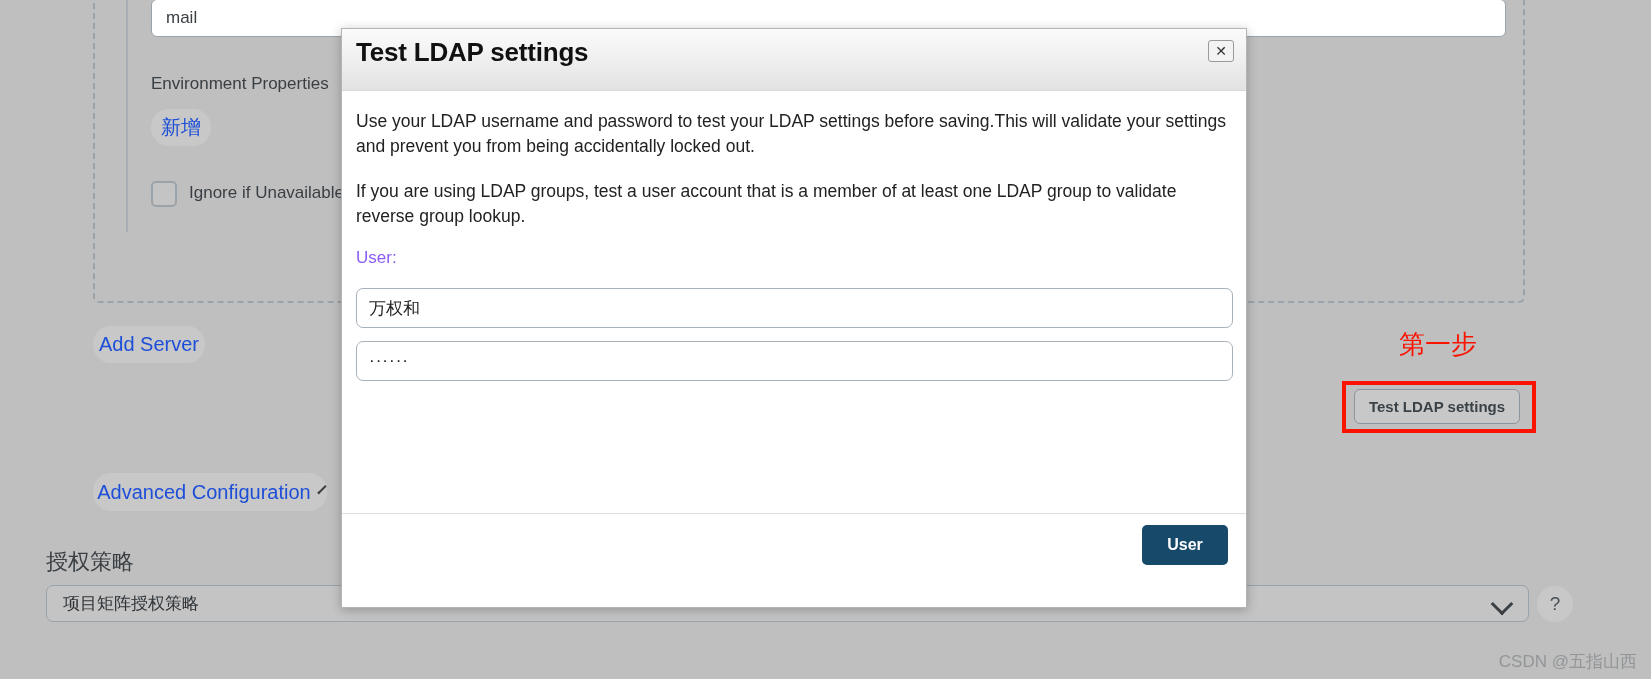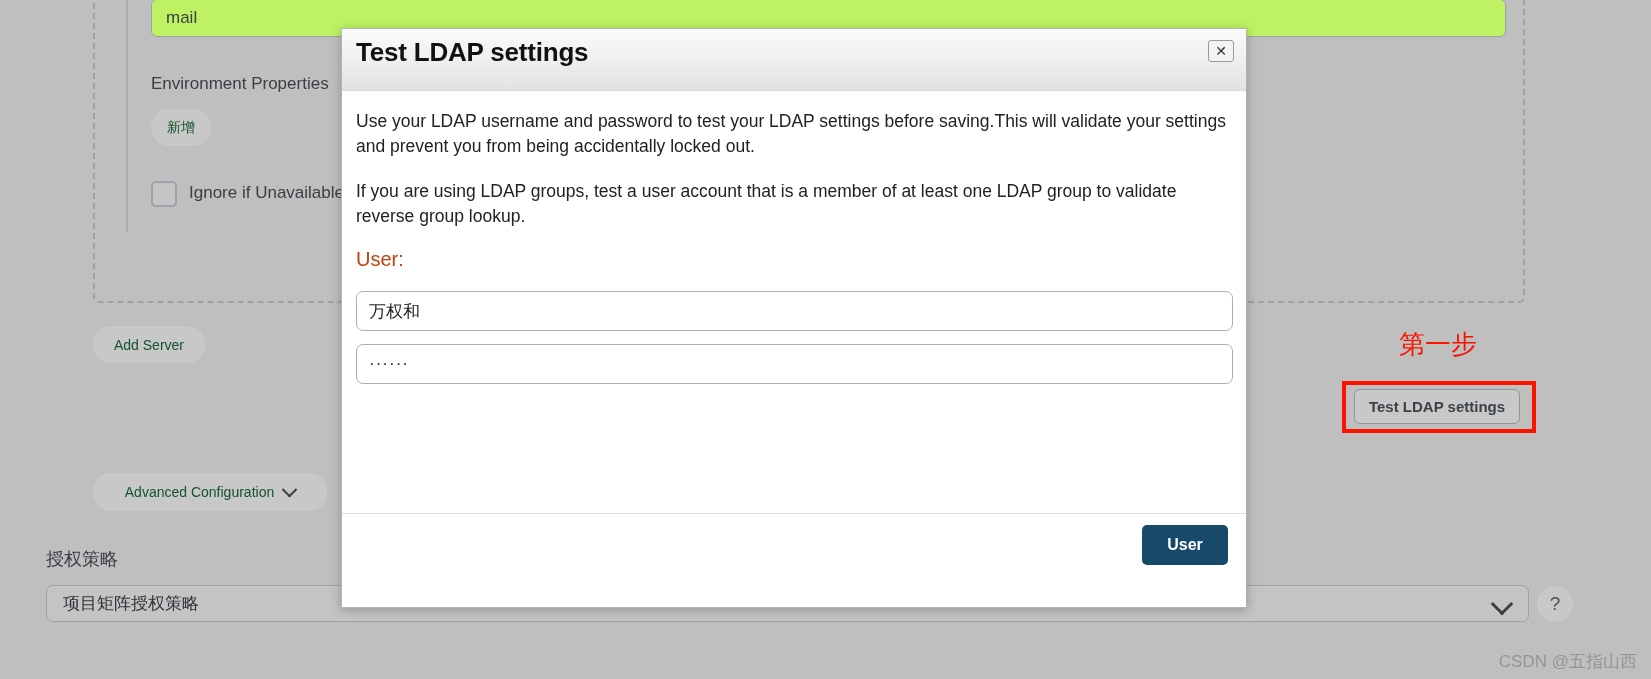--- a/index.html
+++ b/index.html
@@ -21,41 +21,41 @@
     left: 93px; top: -30px; width: 1432px; height: 333px;
     border: 2px dashed #9aa3aa;
     border-radius: 6px;
   }
   .vrule {
     position: absolute; left: 126px; top: -30px;
     width: 2px; height: 262px; background: #a8aeb3;
   }
   .bg-input {
     position: absolute;
-    background: #bef264;
+    background: #ffffff;
     border: 1px solid #9aa3aa;
     border-radius: 6px;
     color: #3a3f44;
     font-size: 17px;
     padding: 8px 14px;
     display: flex; align-items: center;
   }
   .bg-label {
     position: absolute;
     color: #3a3f44;
     font-size: 17px;
     white-space: nowrap;
   }
   .bg-btn {
     position: absolute;
     background: #c8c8c8;
     border: 1px solid transparent;
     border-radius: 18px;
-    color: #14532d;
-    font-size: 14px;
+    color: #1d4ed8;
+    font-size: 20px;
     display: flex; align-items: center; justify-content: center;
     padding: 0 18px;
     white-space: nowrap;
   }
   .bg-checkbox {
     position: absolute;
     width: 26px; height: 26px;
     border: 2px solid #9aa3aa;
     border-radius: 5px;
     background: #c4c4c4;
@@ -166,22 +166,22 @@
     overflow: hidden;
     position: relative;
   }
   #dialog-body p {
     margin: 0 0 20px 0;
     font-size: 17.5px;
     line-height: 1.42;
     color: #222;
   }
   .field-label {
-    font-size: 20px;
-    color: #c2410c;
+    font-size: 17px;
+    color: #8b5cf6;
     margin-bottom: 7px;
   }
   .field-input {
     width: 877px;
     height: 40px;
     border: 1px solid #a9b2b9;
     border-radius: 7px;
     background: #fff;
     font-size: 17px;
     color: #222;
@@ -239,21 +239,21 @@
   <div class="bg-checkbox" style="left:151px; top:181px;"></div>
   <div class="bg-label" style="left:189px; top:183px;">Ignore if Unavailable</div>
 
   <div class="bg-btn" style="left:93px; top:326px; width:112px; height:37px;">Add Server</div>
 
   <div class="bg-btn" style="left:93px; top:473px; width:234px; height:38px;">
     <span>Advanced Configuration</span>
     <span class="chev"></span>
   </div>
 
-  <div class="bg-label" style="left:46px; top:547px; font-size:18px;">授权策略</div>
+  <div class="bg-label" style="left:46px; top:547px; font-size:22px;">授权策略</div>
 
   <div class="bg-select" style="left:46px; top:585px; width:1483px; height:37px;">
     <span>项目矩阵授权策略</span>
   </div>
   <div class="chev-big" style="left:1494px; top:596px;"></div>
 
   <div class="help-badge" style="left:1537px; top:586px;">?</div>
 
   <div class="ldap-test-btn" style="left:1354px; top:389px; width:166px; height:35px;">Test LDAP settings</div>
 </div>

